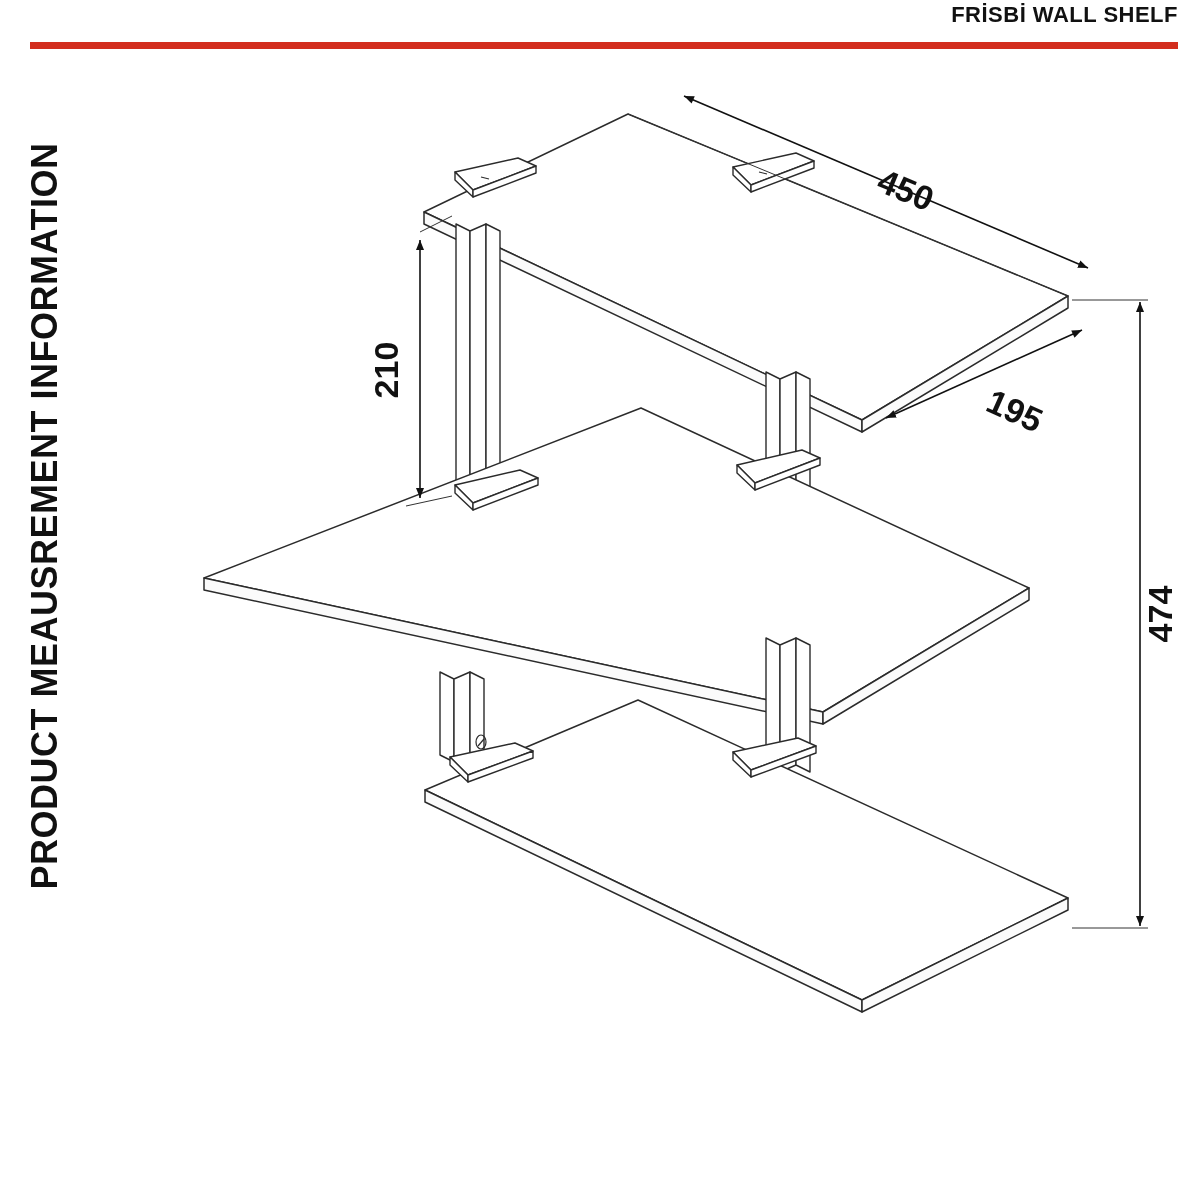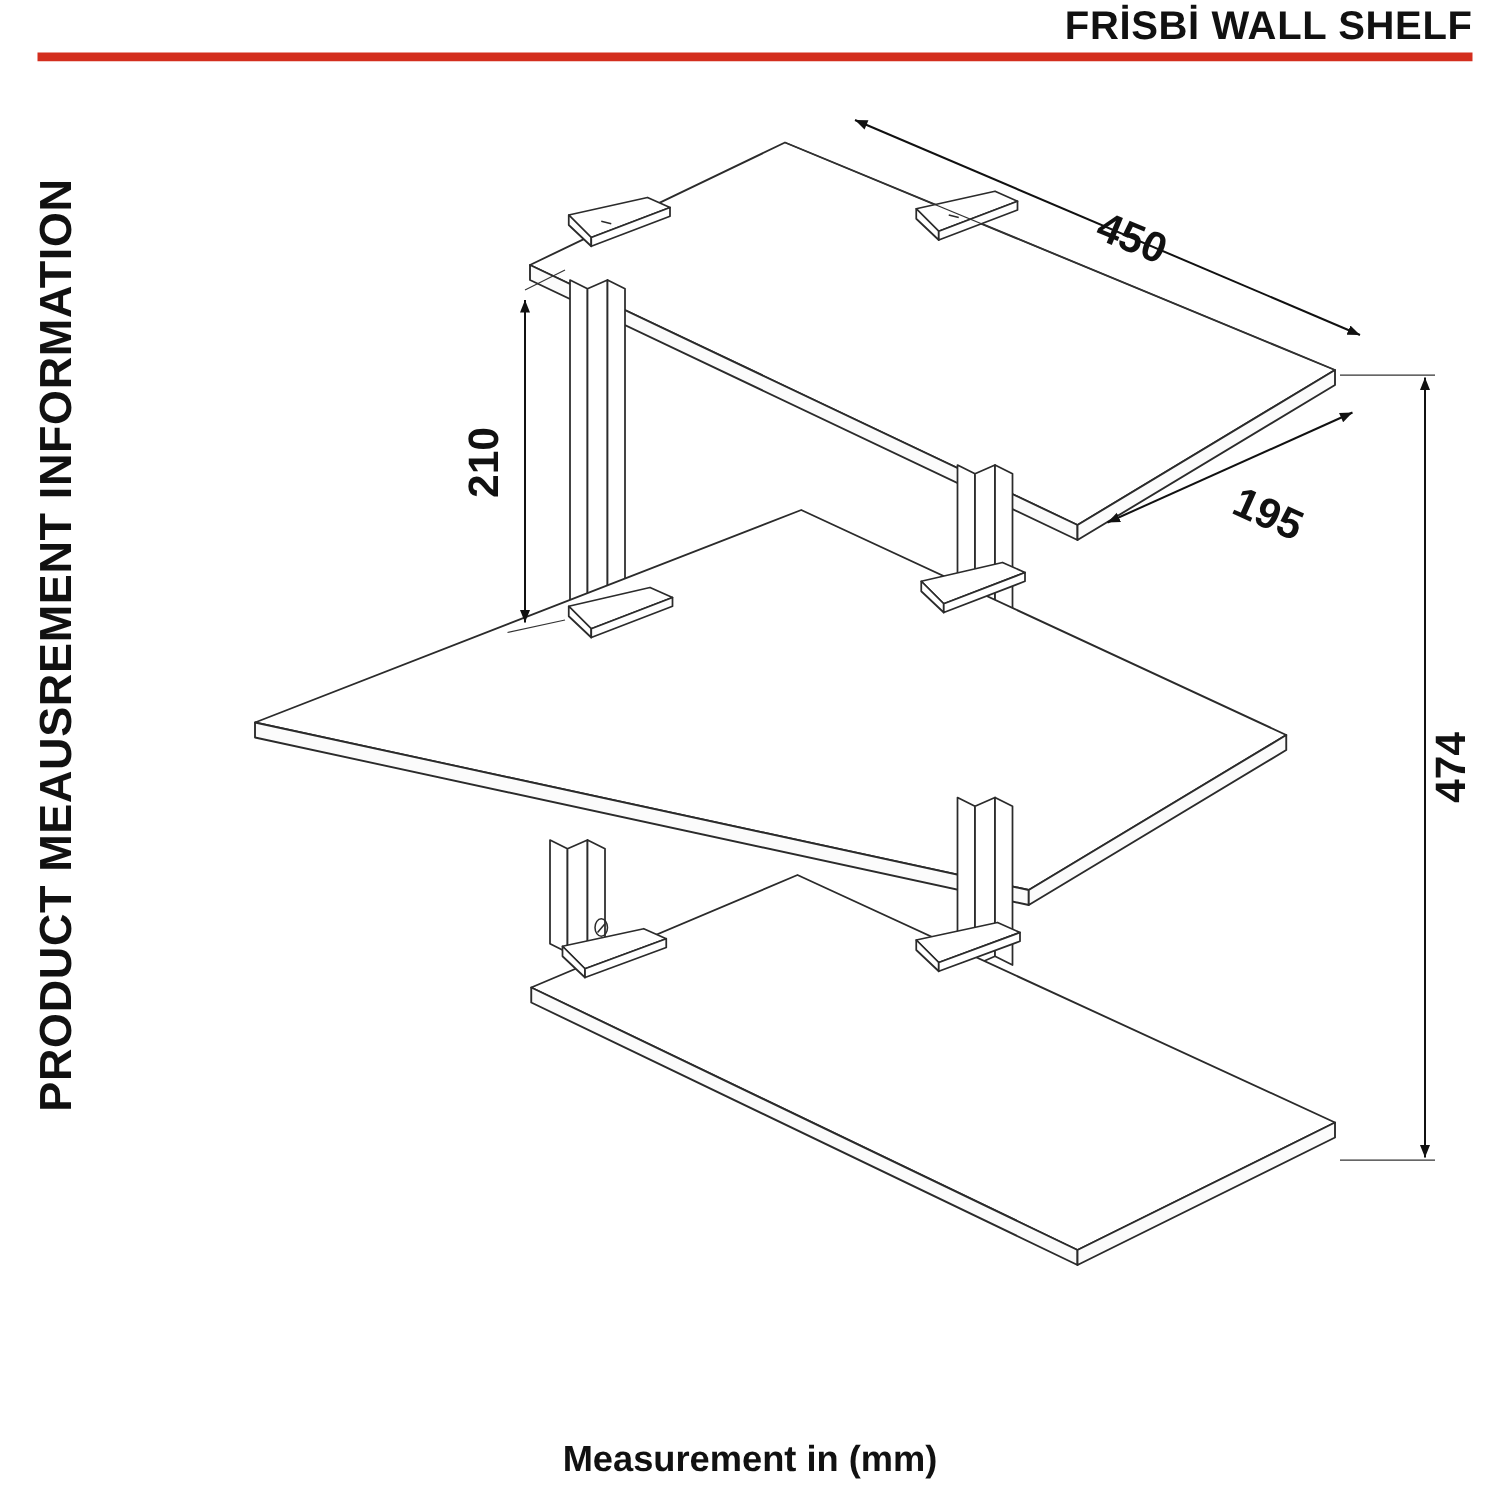--- a/index.html
+++ b/index.html
@@ -14,21 +14,21 @@
     background: #ffffff;
     font-family: "Liberation Sans", sans-serif;
     overflow: hidden;
   }
 
   
   #title {
     position: absolute;
     top: 2px;
     right: 22px;
-    font-size: 32px;
+    font-size: 22px;
     font-weight: bold;
     letter-spacing: 0.5px;
     color: #111111;
     white-space: nowrap;
   }
   #title-rule {
     position: absolute;
     left: 30px;
     top: 42px;
     width: 1148px;
@@ -201,15 +201,14 @@
 
     <g>
       <line class="dimline" x1="1140" y1="302" x2="1140" y2="926" marker-start="url(#arrowStart)" marker-end="url(#arrowEnd)"></line>
       <line class="extline" x1="1072" y1="300" x2="1148" y2="300"></line>
       <line class="extline" x1="1072" y1="928" x2="1148" y2="928"></line>
       <text class="dimtext" x="1172" y="614" transform="rotate(-90 1172 614)" text-anchor="middle">474</text>
     </g>
 
   </svg>
 
-  <div id="bottom-caption">Measurement in (mm)</div>
 
 </div>
 
 </body></html>

